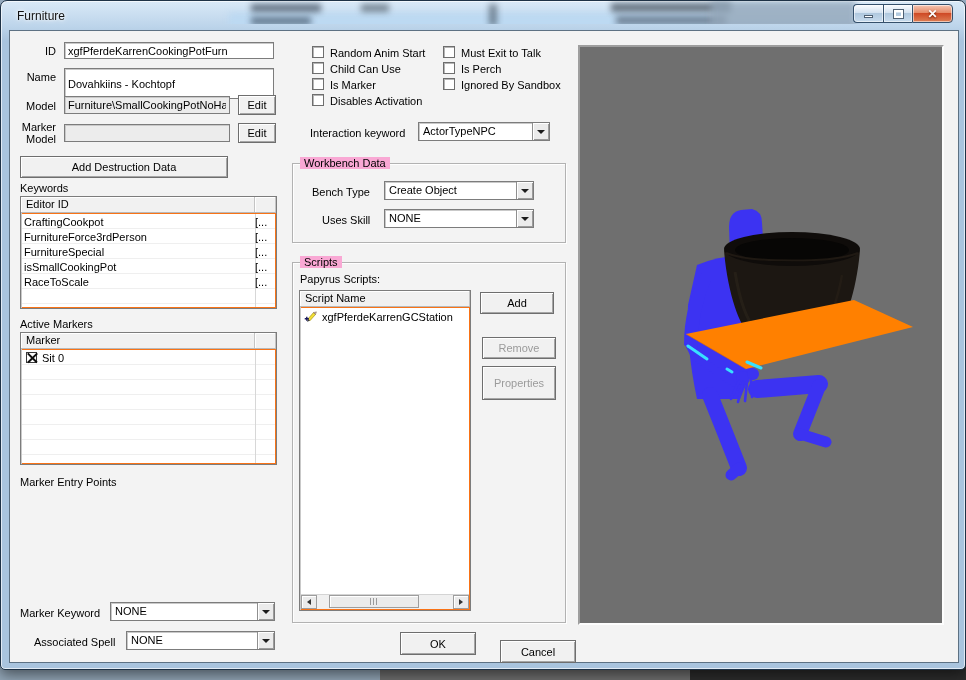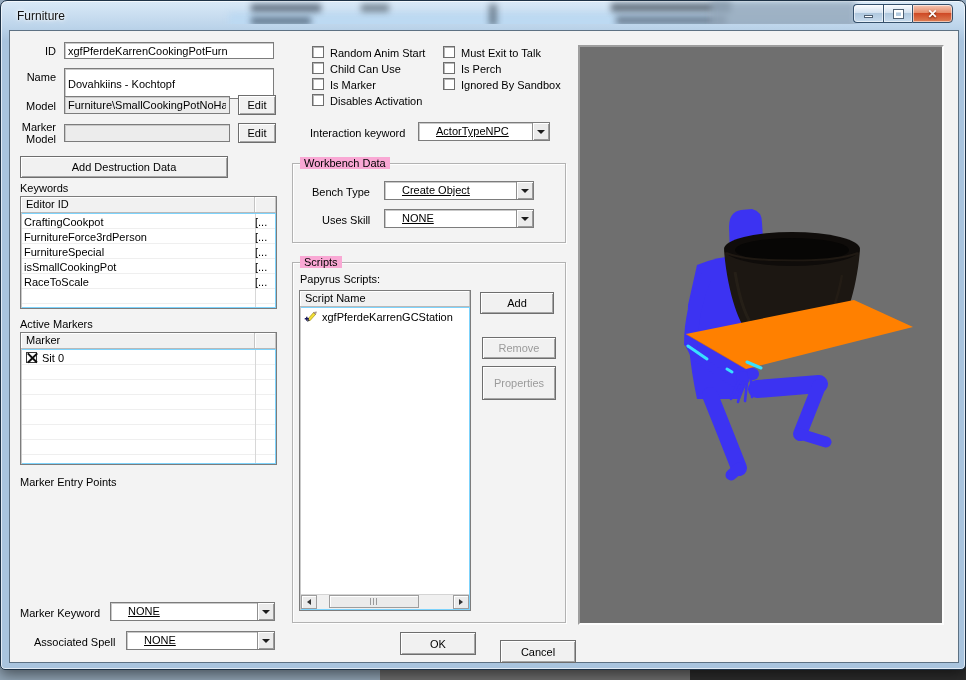--- a/index.html
+++ b/index.html
@@ -77,31 +77,31 @@
     box-shadow: inset 1px 1px 0 #fff, inset -1px -1px 0 #a6a6a6;
     display: flex; align-items: center; justify-content: center; cursor: default;
   }
   .btn.disabled { color: #9b9b9b; margin-top: 15px; }
 
   .cb { position: absolute; width: 12px; height: 12px; background: #fff;
     border: 1px solid #6e6e6e; box-shadow: inset 1px 1px 0 #b5b5b5; }
 
   .combo { position: absolute; background: #fff; border: 1px solid #7c7c7c;
     box-shadow: inset 1px 1px 0 #c9c9c9; display: flex; }
-  .combo-value { flex: 1; padding: 2px 17px; overflow: hidden; white-space: nowrap; text-decoration: underline; }
+  .combo-value { flex: 1; padding: 2px 4px; overflow: hidden; white-space: nowrap; }
   .combo-btn { width: 17px; background: #ebebeb; border-left: 1px solid #8f8f8f;
     box-shadow: inset 1px 1px 0 #fff, inset -1px -1px 0 #9b9b9b;
     display: flex; align-items: center; justify-content: center; }
   .arrow-down { width: 0; height: 0; border: 4px solid transparent; border-top: 4px solid #1c1c1c; margin-top: 4px; }
 
   .group { position: absolute; border: 1px solid #b2b2b2;
     box-shadow: inset 1px 1px 0 rgba(255,255,255,.9), 1px 1px 0 rgba(255,255,255,.9); }
   .legend { position: absolute; top: -7px; left: 7px; background: #f9a8d4; padding: 0 4px; }
 
-  .list { position: absolute; background: #7dd3fc; border: 1px solid #7c7c7c;
+  .list { position: absolute; background: #f97316; border: 1px solid #7c7c7c;
     box-shadow: inset 1px 1px 0 #c9c9c9; overflow: hidden; }
   .list-header { display: flex; height: 16px; background: #f1f1f1; border-bottom: 1px solid #b9b9b9; }
   .hcell { padding: 1px 5px; border-right: 1px solid #c4c4c4; box-shadow: inset 1px 1px 0 #fff;
     white-space: nowrap; overflow: hidden; }
   .hcell.grow { flex: 1; }
   .hcell.ovf { width: 21px; }
   .list-body { position: absolute; left: 1px; right: 1px; top: 17px; bottom: 1px;
     background: repeating-linear-gradient(180deg,#fff 0 14px,#efefef 14px 15px); }
   .list-body.plain { background: #fff; }
   .vline { position: absolute; top: 0; bottom: 0; width: 1px; background: #d7d7d7; }

